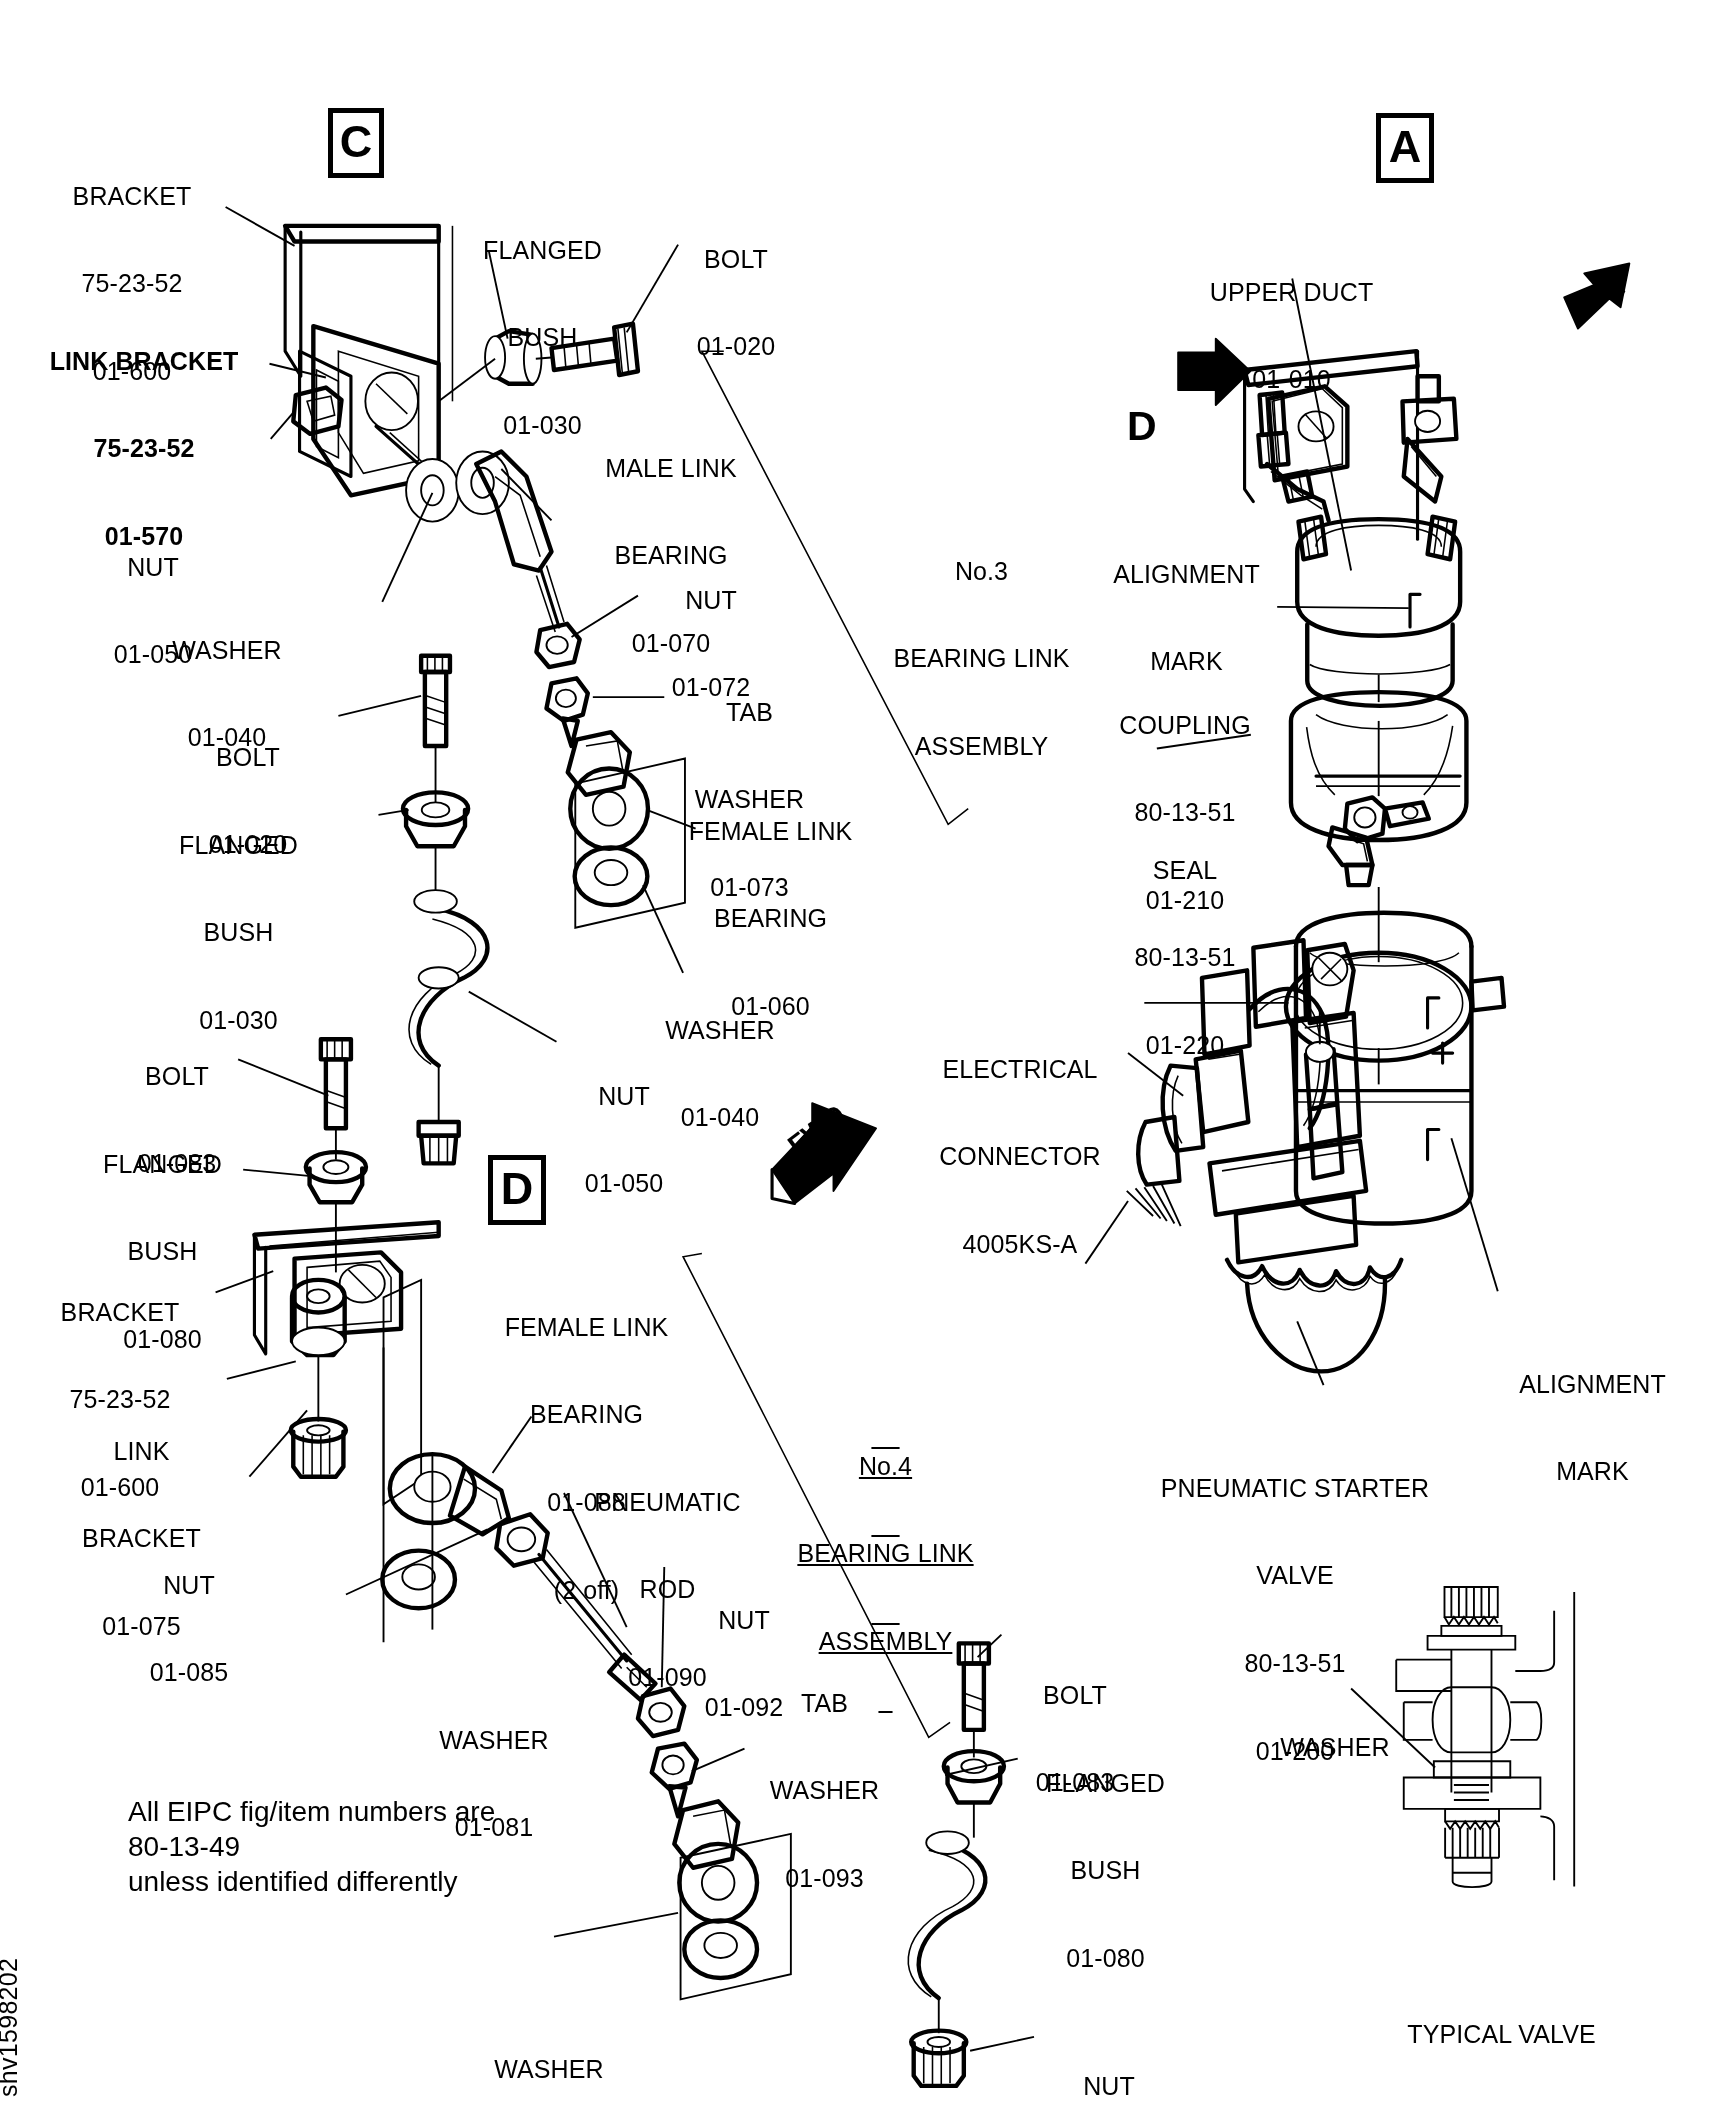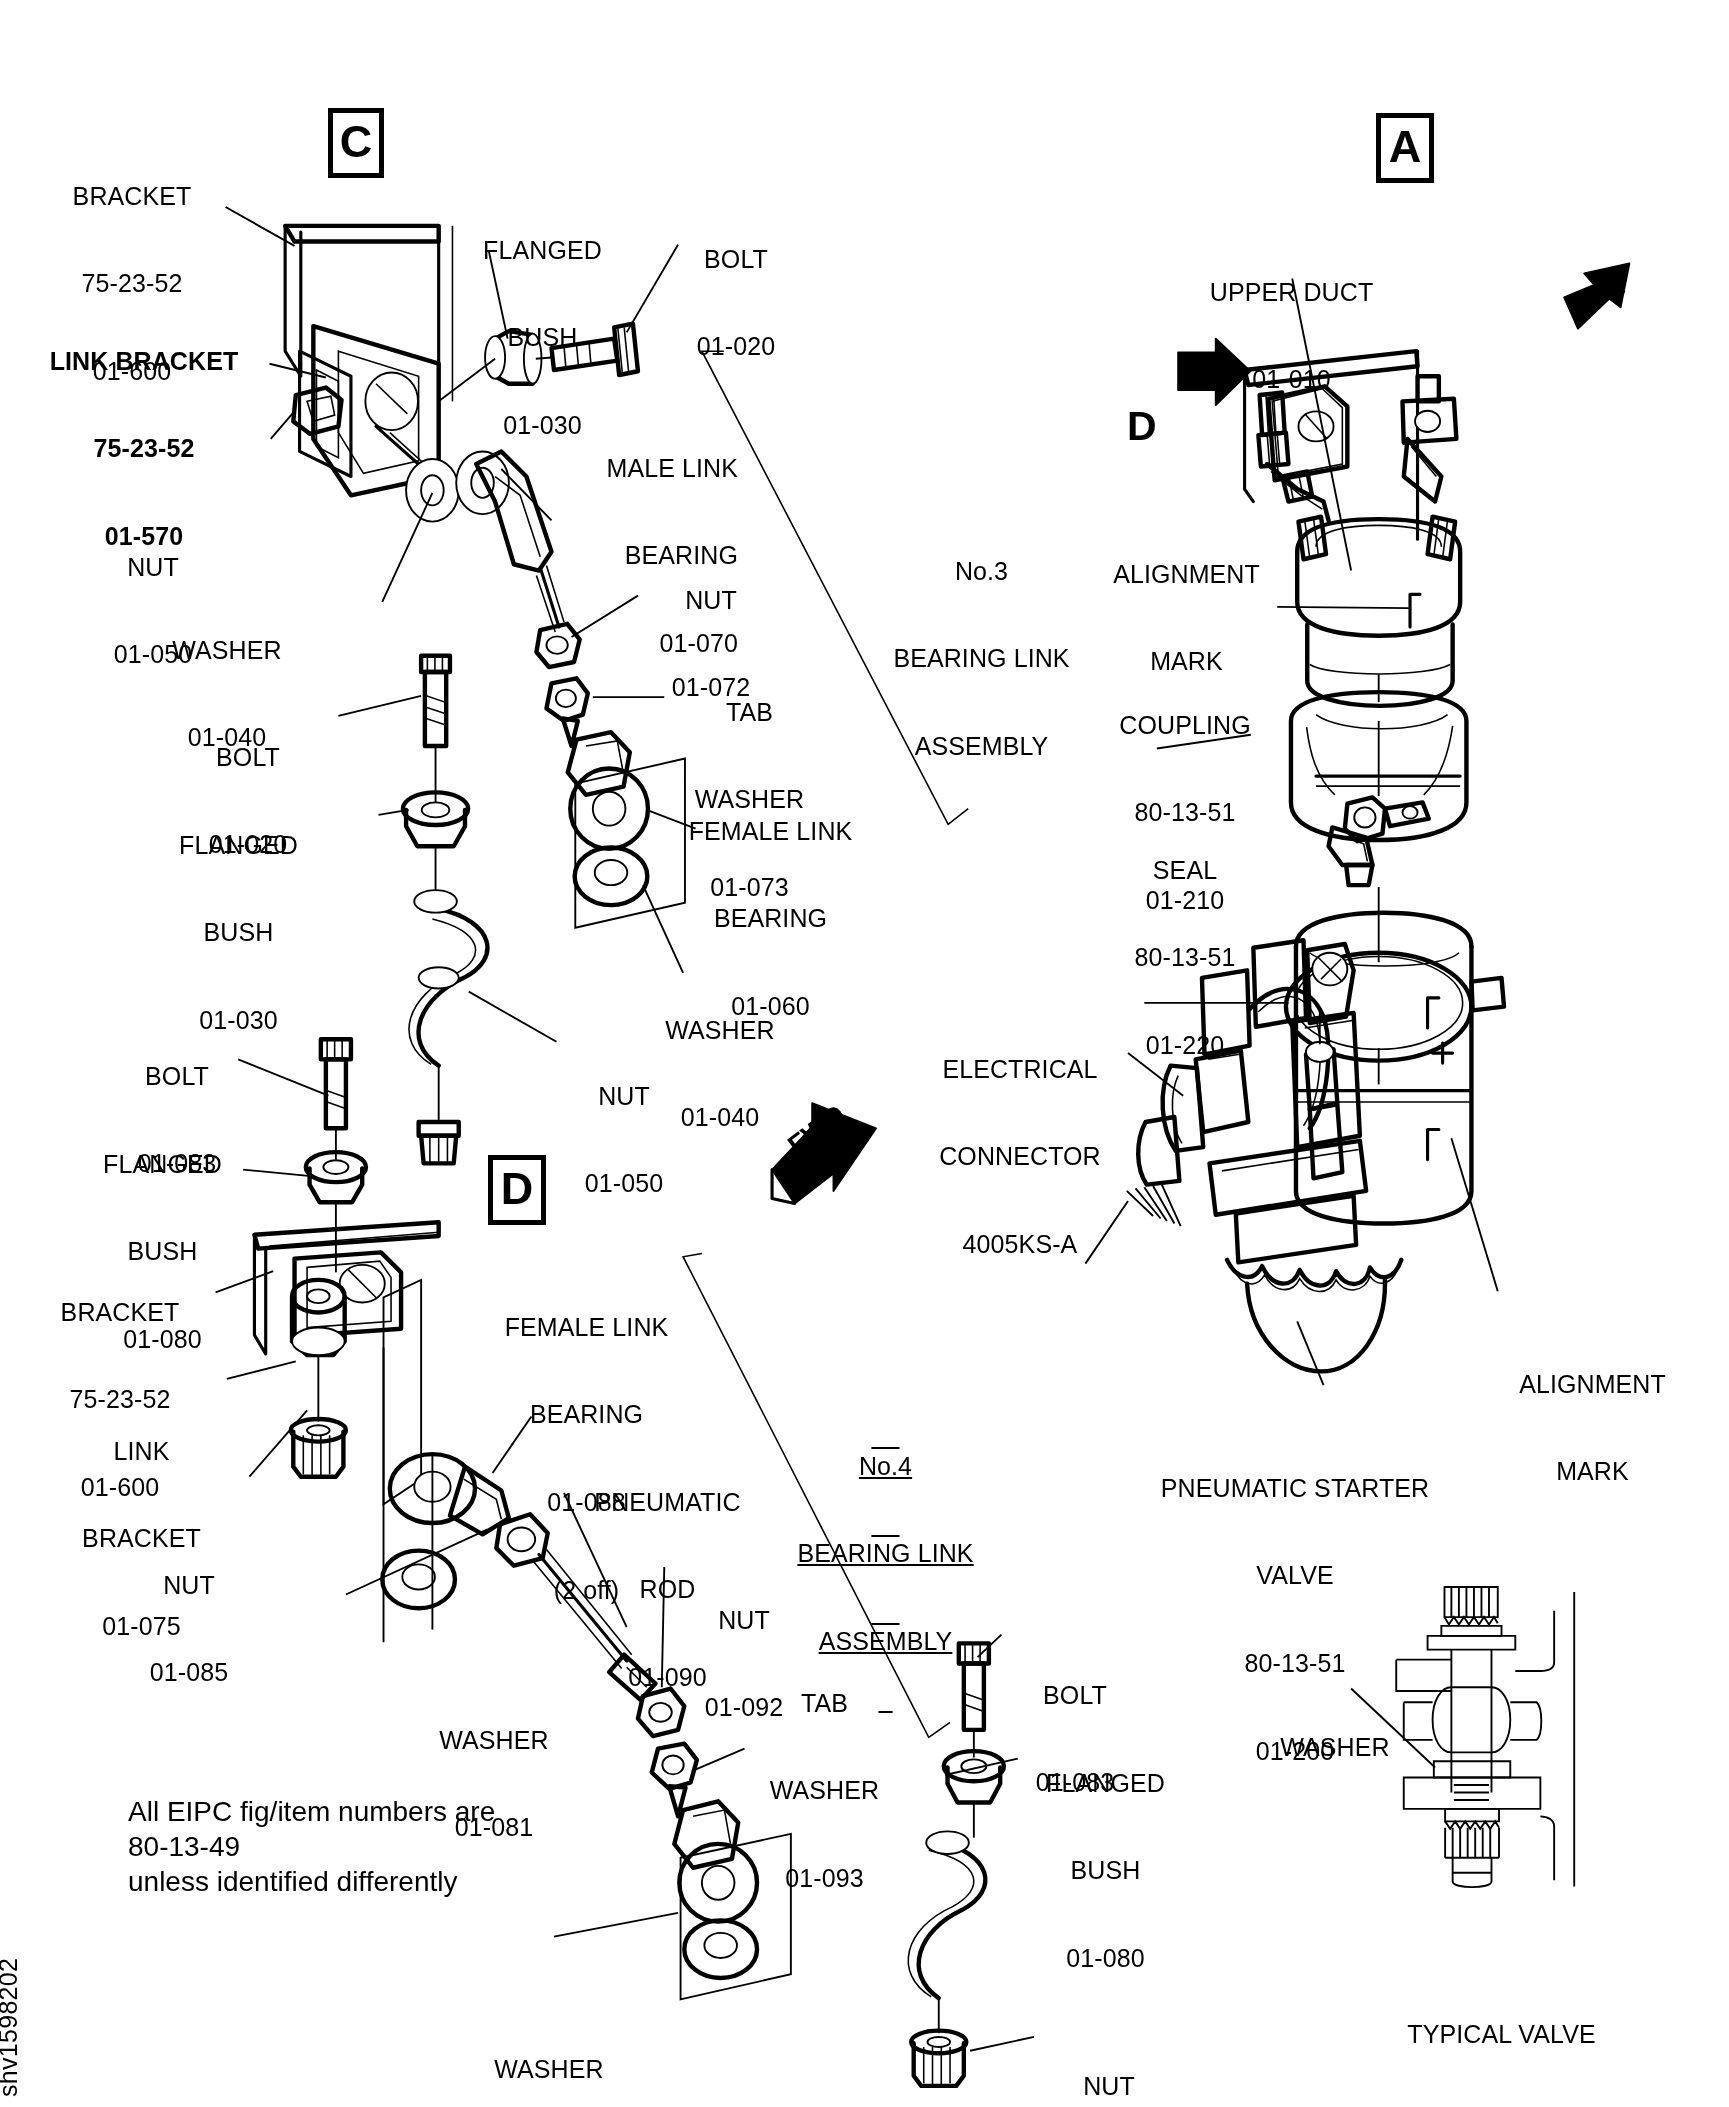--- a/index.html
+++ b/index.html
@@ -584,21 +584,21 @@
     <span class="l1">BOLT</span>
     <span class="l2">01-020</span>
   </div>
 
   <div class="lbl" style="left:464px; top:177px; width:157px;">
     <span class="l1">FLANGED</span>
     <span class="l2">BUSH</span>
     <span class="l3">01-030</span>
   </div>
 
-  <div class="lbl" style="left:550px; top:395px; width:188px;text-align:right;">
+  <div class="lbl" style="left:577px; top:395px; width:188px;">
     <span class="l1">MALE LINK</span>
     <span class="l2">BEARING</span>
     <span class="l3">01-070</span>
   </div>
 
   <div class="lbl" style="left:639px; top:527px; width:144px;">
     <span class="l1">NUT</span>
     <span class="l2">01-072</span>
   </div>
 

